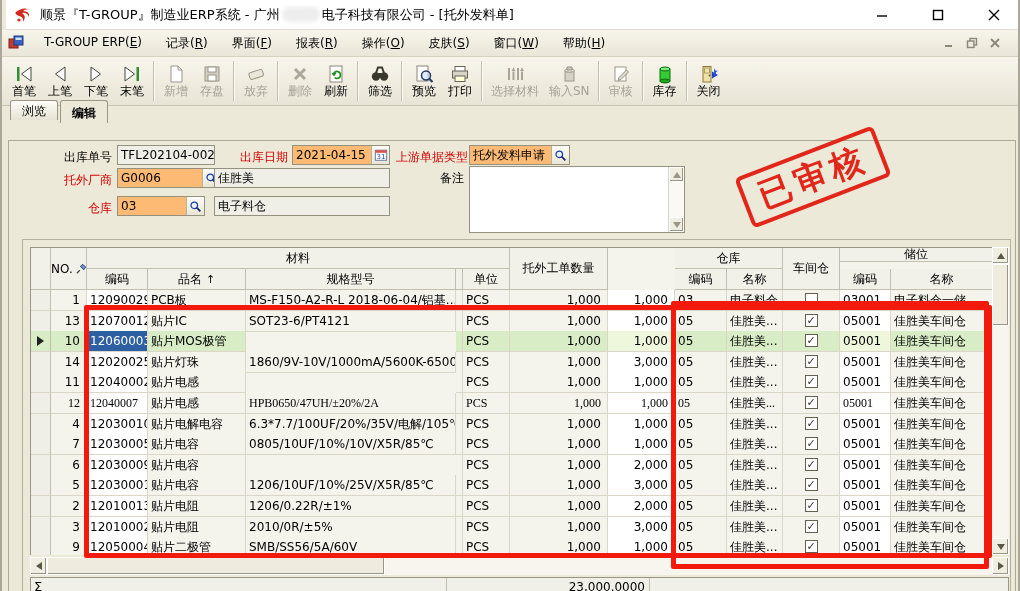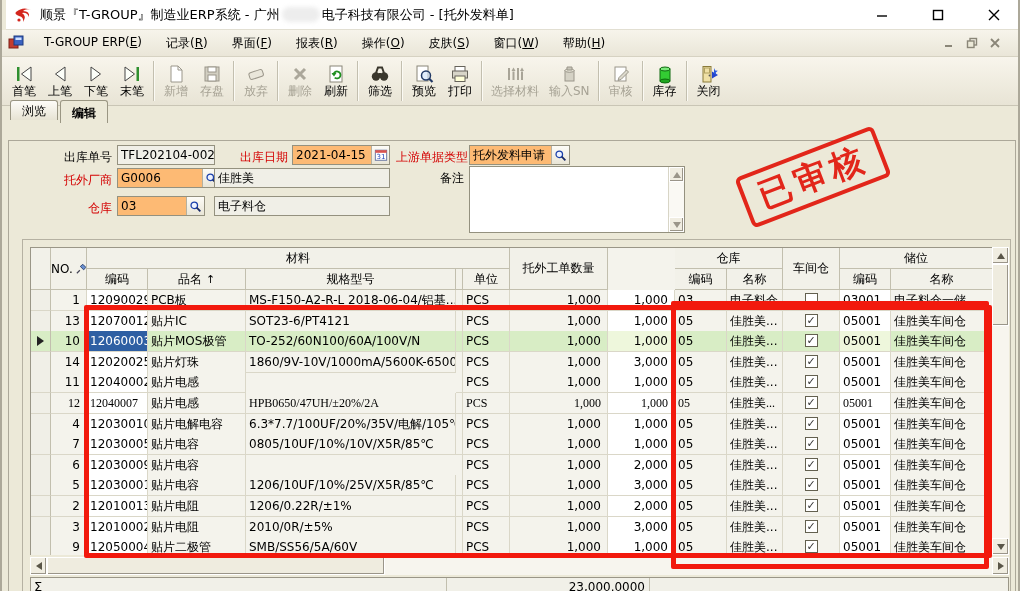--- a/index.html
+++ b/index.html
@@ -378,21 +378,21 @@
   <div class="grid" id="grid">
       <div class="hcell" style="left: 0px; top: 0px; width: 20px; height: 42px;"></div>
       <div class="hcell" style="left: 20px; top: 0px; width: 36px; height: 42px;">NO.<svg width="12" height="12" viewBox="0 0 12 12" style="margin-left:3px">
           <path d="M1 11 L4.5 7.5" stroke="#445" stroke-width="1.4"></path>
           <path d="M5 3 l3-2.5 3.5 3.5 -2.5 3 z" fill="#6a8fd0" stroke="#223a66"></path>
         </svg></div>
       <div class="hcell" style="left: 479px; top: 0px; width: 98px; height: 42px;">托外工单数量</div>
       <div class="hcell" style="left: 752px; top: 0px; width: 57px; height: 42px;">车间仓</div>
       <div class="hcell" style="left: 56px; top: 0px; width: 423px; height: 21px;">材料</div>
       <div class="hcell" style="left: 644px; top: 0px; width: 108px; height: 21px;">仓库</div>
-      <div class="hcell" style="left: 809px; top: 0px; width: 153px; height: 21px;">储位</div>
+      <div class="hcell" style="left: 809px; top: 0px; width: 153px; height: 14px;">储位</div>
       <div class="hcell" style="left: 56px; top: 21px; width: 61px; height: 21px;">编码</div>
       <div class="hcell" style="left: 117px; top: 21px; width: 98px; height: 21px;">品名<span class="sortarrow">↑</span></div>
       <div class="hcell" style="left: 215px; top: 21px; width: 210px; height: 21px;">规格型号</div>
       <div class="hcell" style="left: 425px; top: 21px; width: 7px; height: 21px;"></div>
       <div class="hcell" style="left: 432px; top: 21px; width: 47px; height: 21px;">单位</div>
       <div class="hcell" style="left: 644px; top: 21px; width: 52px; height: 21px;">编码</div>
       <div class="hcell" style="left: 696px; top: 21px; width: 56px; height: 21px;">名称</div>
       <div class="hcell" style="left: 809px; top: 21px; width: 51px; height: 21px;">编码</div>
       <div class="hcell" style="left: 860px; top: 21px; width: 102px; height: 21px;">名称</div>
       <div class="grow" style="position: absolute; left: 0px; top: 42px; width: 962px; height: 21px;">
@@ -431,21 +431,20 @@
         <div class="gcell white" style="left: 809px; width: 51px;">05001</div>
         <div class="gcell " style="left: 860px; width: 102px;">佳胜美车间仓</div>
       </div>
       <div class="grow grow-sel" style="position: absolute; left: 0px; top: 83.2px; width: 962px; height: 21px;">
         <div class="gcell ind" style="left: 0px; width: 20px;"><svg width="9" height="10" viewBox="0 0 9 10" style="margin-top:5px">
             <polygon points="1,0 8,5 1,10" fill="#222"></polygon>
           </svg></div>
         <div class="gcell num" style="left: 20px; width: 36px;">10</div>
         <div class="gcell white code selcell" style="left: 56px; width: 61px;">12060003</div>
         <div class="gcell " style="left: 117px; width: 98px;">贴片MOS极管</div>
-        <div class="gcell " style="left: 215px; width: 210px;">TO-252/60N100/60A/100V/N</div>
         <div class="gcell " style="left: 425px; width: 7px;"></div>
         <div class="gcell " style="left: 432px; width: 47px;">PCS</div>
         <div class="gcell num" style="left: 479px; width: 98px;">1,000</div>
         <div class="gcell num white" style="left: 577px; width: 67px;">1,000</div>
         <div class="gcell " style="left: 644px; width: 52px;">05</div>
         <div class="gcell " style="left: 696px; width: 56px;">佳胜美...</div>
         <div class="gcell ckcol" style="left: 752px; width: 57px;">
           <div class="ckbox">✓</div>
         </div>
         <div class="gcell white" style="left: 809px; width: 51px;">05001</div>

